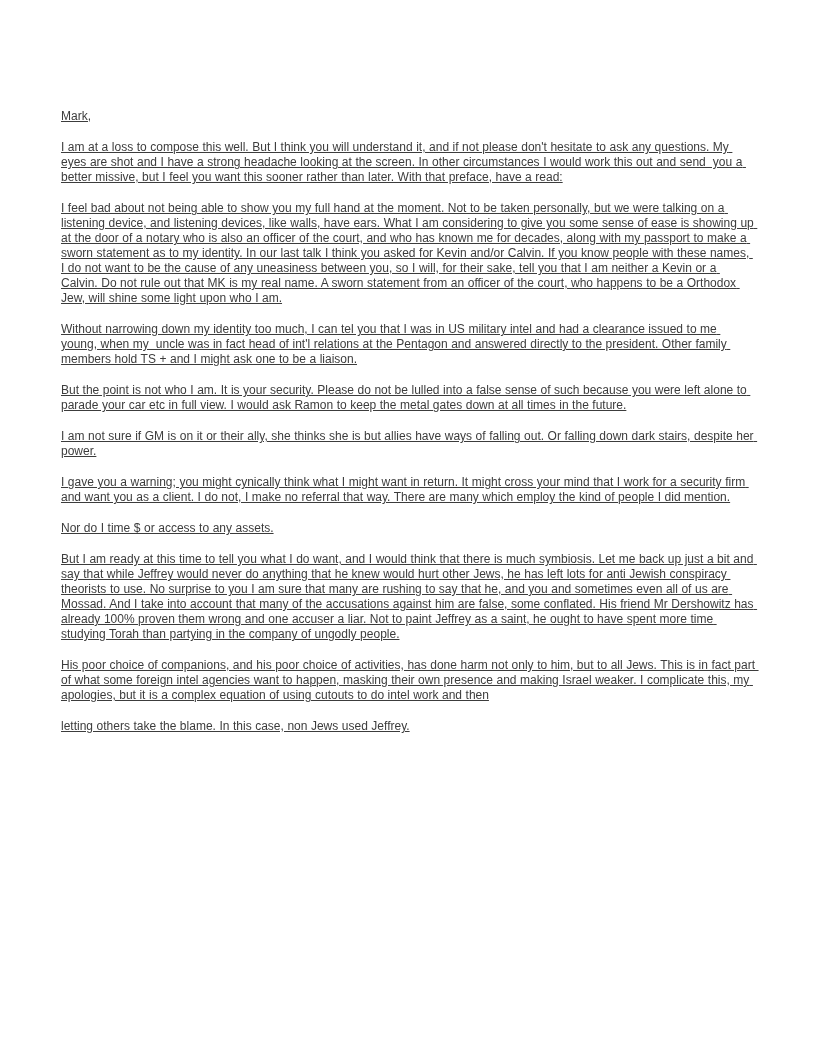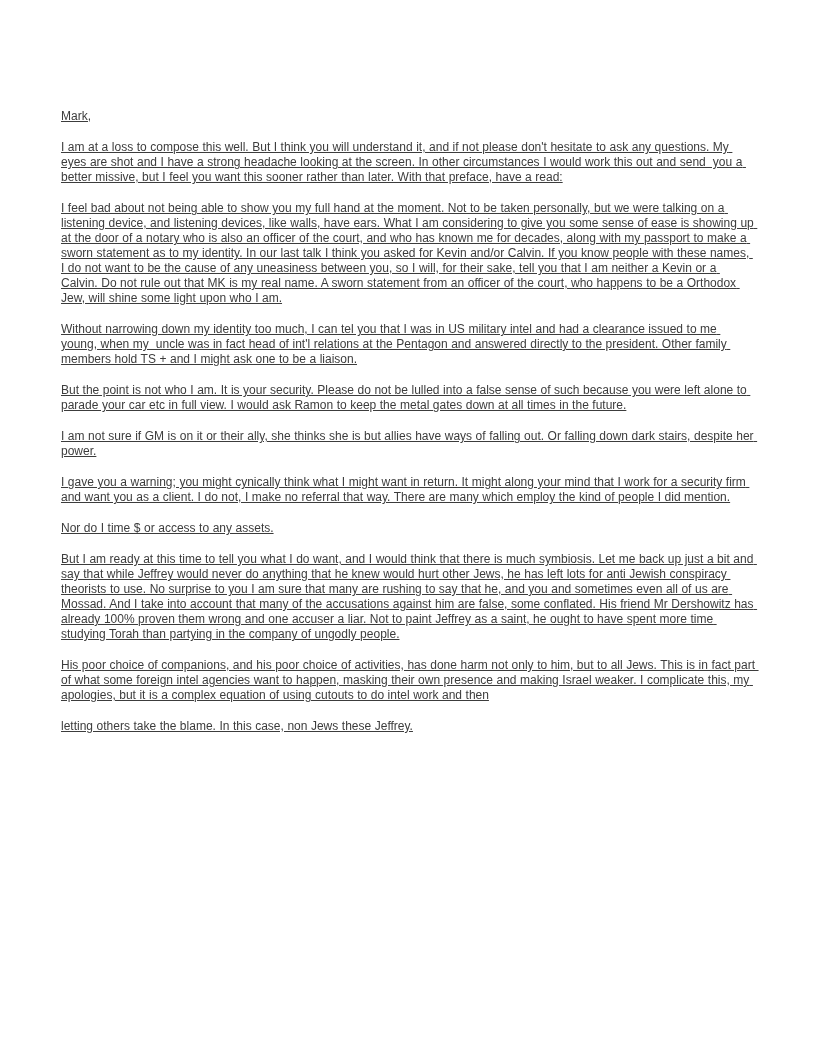--- a/index.html
+++ b/index.html
@@ -44,18 +44,18 @@
 </head>
 <body>
 
 <div class="page">
   <p>Mark,</p>
   <p class="mt-43">I am at a loss to compose this well. But I think you will understand it, and if not please don't hesitate to ask any questions. My eyes are shot and I have a strong headache looking at the screen. In other circumstances I would work this out and send  you a better missive, but I feel you want this sooner rather than later. With that preface, have a read:</p>
   <p class="mt-36">I feel bad about not being able to show you my full hand at the moment. Not to be taken personally, but we were talking on a listening device, and listening devices, like walls, have ears. What I am considering to give you some sense of ease is showing up at the door of a notary who is also an officer of the court, and who has known me for decades, along with my passport to make a sworn statement as to my identity. In our last talk I think you asked for Kevin and/or Calvin. If you know people with these names, I do not want to be the cause of any uneasiness between you, so I will, for their sake, tell you that I am neither a Kevin or a Calvin. Do not rule out that MK is my real name. A sworn statement from an officer of the court, who happens to be a Orthodox Jew, will shine some light upon who I am.</p>
   <p class="mt-46">Without narrowing down my identity too much, I can tel you that I was in US military intel and had a clearance issued to me young, when my  uncle was in fact head of int'l relations at the Pentagon and answered directly to the president. Other family members hold TS + and I might ask one to be a liaison.</p>
   <p class="mt-40">But the point is not who I am. It is your security. Please do not be lulled into a false sense of such because you were left alone to parade your car etc in full view. I would ask Ramon to keep the metal gates down at all times in the future.</p>
   <p class="mt-15">I am not sure if GM is on it or their ally, she thinks she is but allies have ways of falling out. Or falling down dark stairs, despite her power.</p>
-  <p class="mt-39">I gave you a warning; you might cynically think what I might want in return. It might along your mind that I work for a security firm and want you as a client. I do not, I make no referral that way. There are many which employ the kind of people I did mention.</p>
+  <p class="mt-39">I gave you a warning; you might cynically think what I might want in return. It might cross your mind that I work for a security firm and want you as a client. I do not, I make no referral that way. There are many which employ the kind of people I did mention.</p>
   <p class="mt-43">Nor do I time $ or access to any assets.</p>
   <p class="mt-41">But I am ready at this time to tell you what I do want, and I would think that there is much symbiosis. Let me back up just a bit and say that while Jeffrey would never do anything that he knew would hurt other Jews, he has left lots for anti Jewish conspiracy theorists to use. No surprise to you I am sure that many are rushing to say that he, and you and sometimes even all of us are Mossad. And I take into account that many of the accusations against him are false, some conflated. His friend Mr Dershowitz has already 100% proven them wrong and one accuser a liar. Not to paint Jeffrey as a saint, he ought to have spent more time studying Torah than partying in the company of ungodly people.</p>
   <p class="mt-42">His poor choice of companions, and his poor choice of activities, has done harm not only to him, but to all Jews. This is in fact part of what some foreign intel agencies want to happen, masking their own presence and making Israel weaker. I complicate this, my apologies, but it is a complex equation of using cutouts to do intel work and then</p>
-  <p class="mt-12">letting others take the blame. In this case, non Jews these Jeffrey.</p>
+  <p class="mt-12">letting others take the blame. In this case, non Jews used Jeffrey.</p>
 </div>
 
 </body></html>

